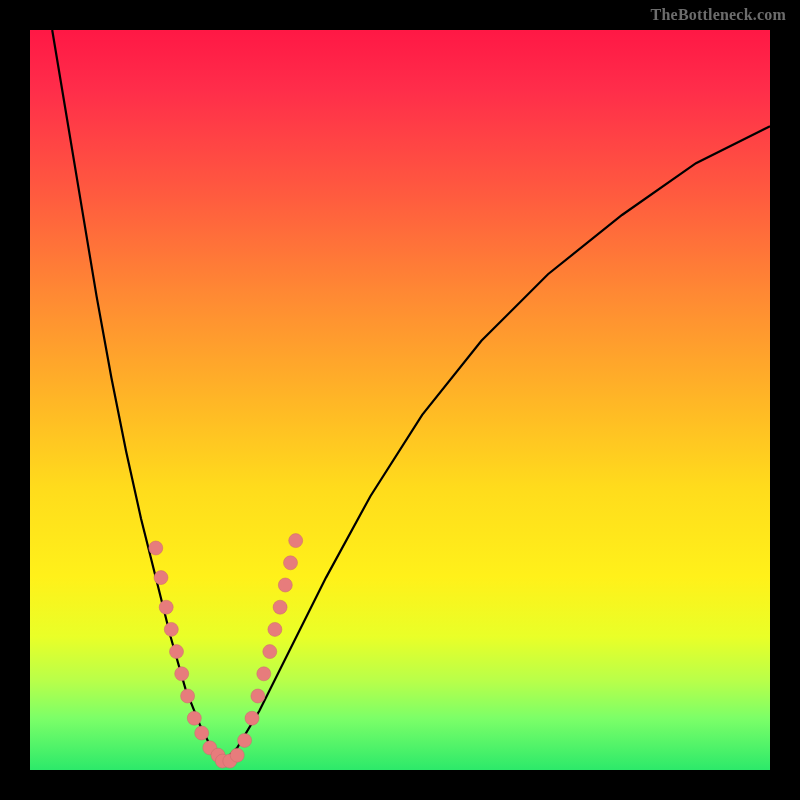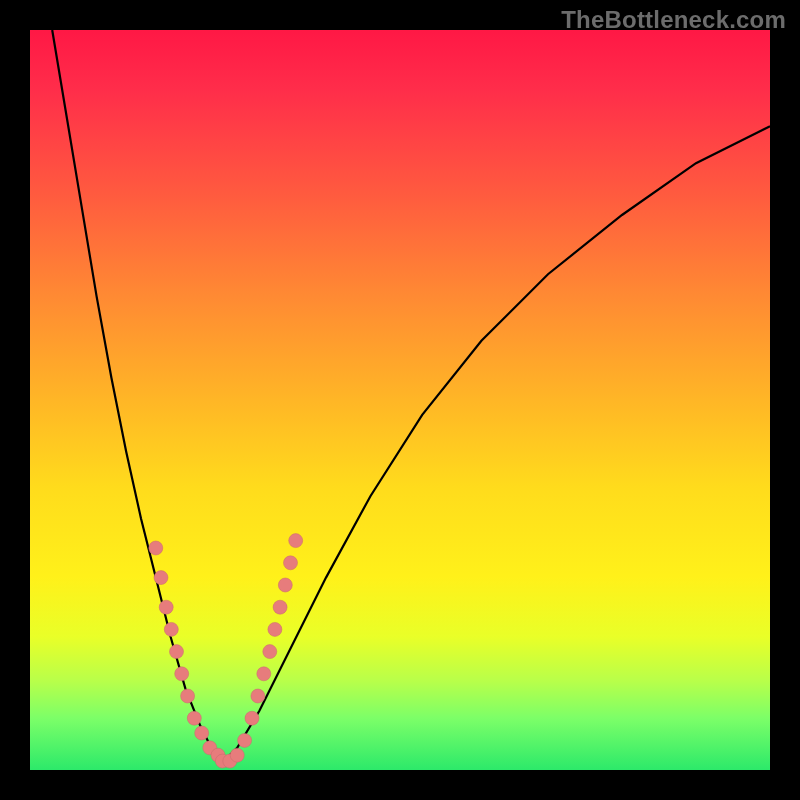--- a/index.html
+++ b/index.html
@@ -33,26 +33,27 @@
       #fff11a 74%,
       #e9ff28 82%,
       #b8ff4a 88%,
       #7cff68 93%,
       #2CE96A 100%);
   }
   .watermark {
     position: absolute;
     top: 6px;
     right: 14px;
-    font-size: 24px;
+    font-size: 16px;
     font-weight: 600;
     color: #6c6c6c;
     letter-spacing: 0.2px;
     user-select: none;
     z-index: 5;
+    font-family: Liberation Serif, serif;
   }
   svg.curves {
     position: absolute;
     left: 0;
     top: 0;
     width: 740px;
     height: 740px;
     overflow: visible;
   }
   .curve {

